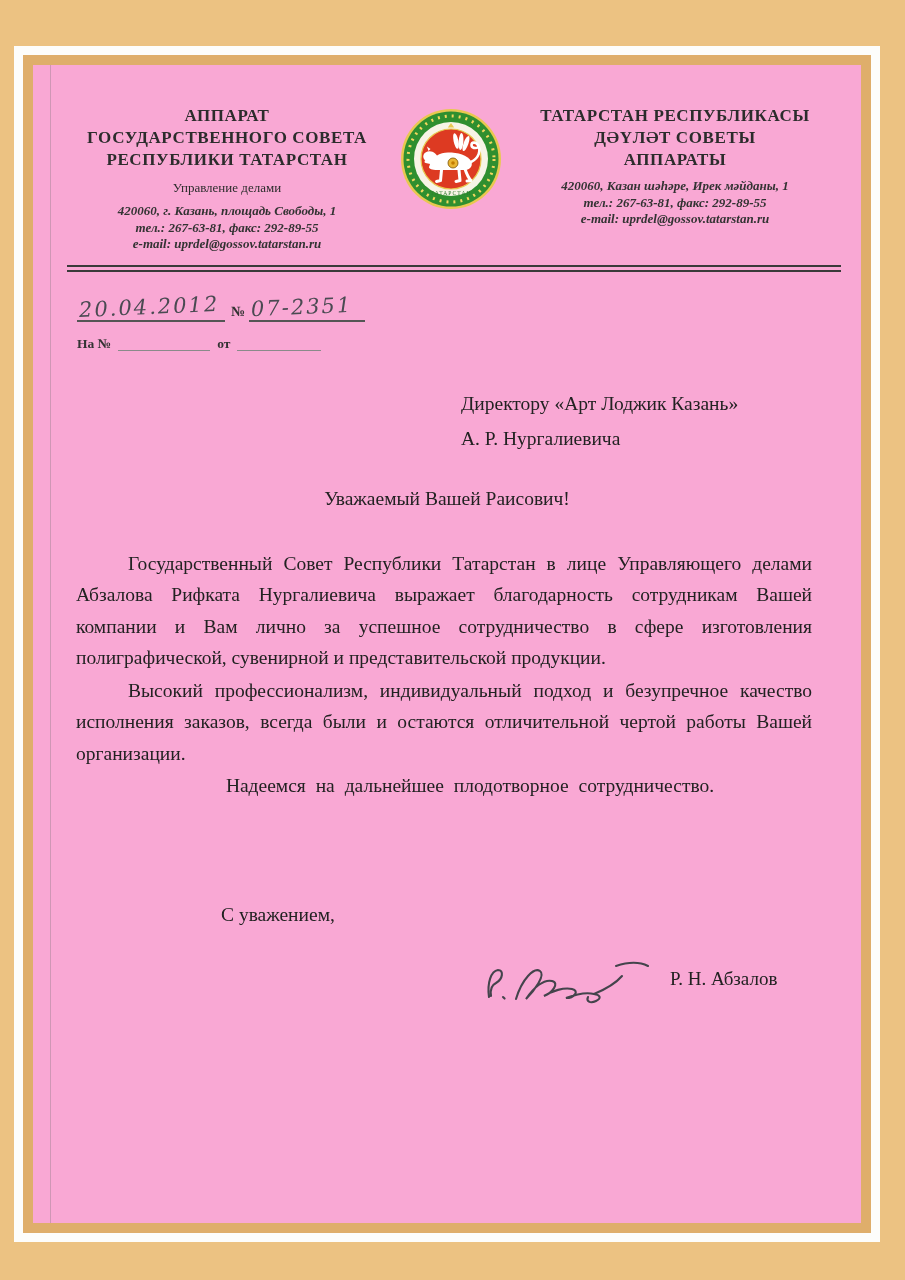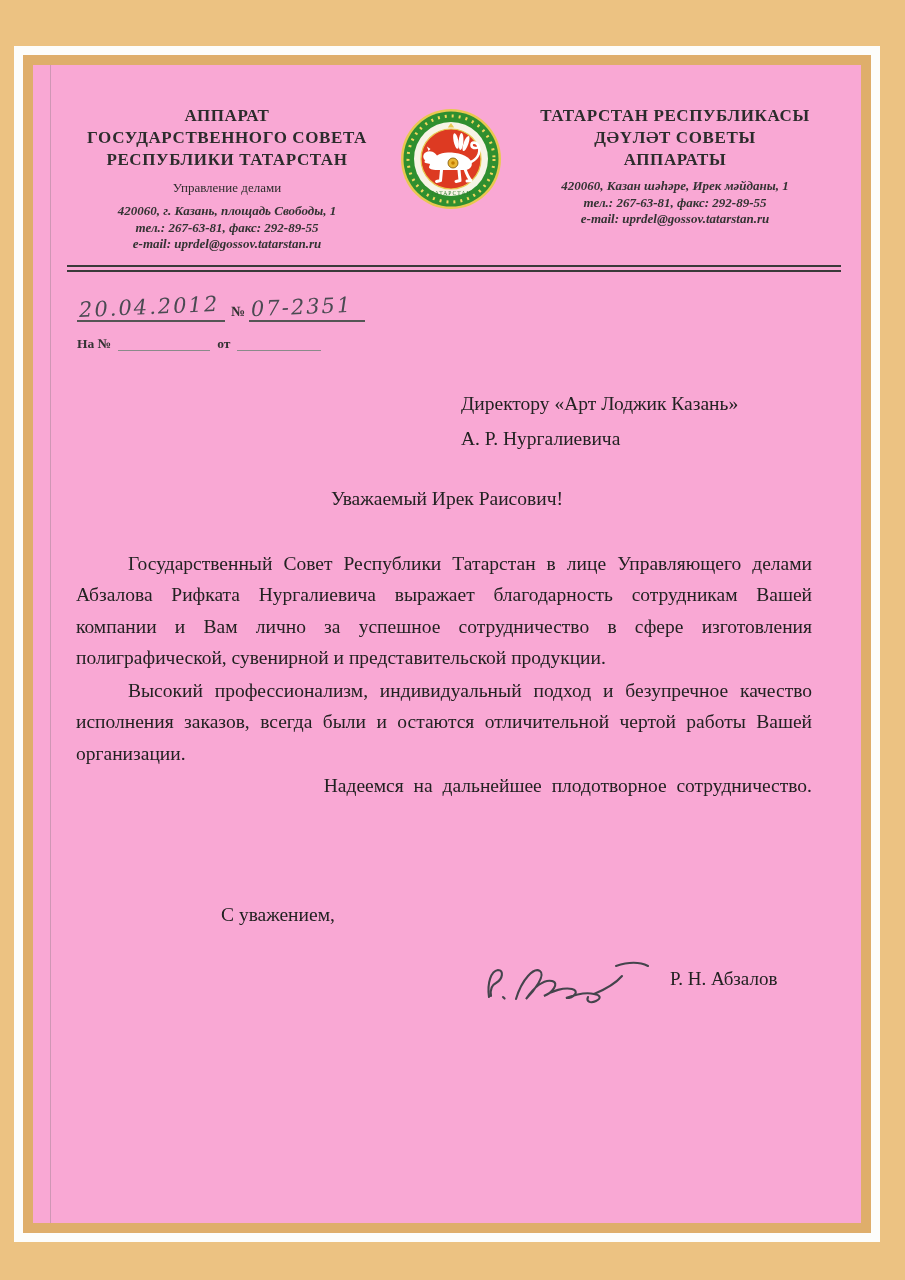--- a/index.html
+++ b/index.html
@@ -85,21 +85,21 @@
   .salutation{
     margin-top:32px;text-align:center;
     font-size:19.5px;color:#222;
   }
   .body-text{
     margin:38px 48px 0 42px;
     font-size:19.5px;line-height:31.5px;color:#222;
     text-align:justify;
   }
   .body-text p{margin:1px;text-indent:52px;}
-  .body-text p.loose{text-align:right;word-spacing:5px;}
+  .body-text p.loose{text-align:center;word-spacing:5px;}
   .closing{
     margin:102px 0 0 188px;font-size:19.5px;color:#222;
   }
   .sig-row{
     display:flex;align-items:center;margin-top:22px;height:62px;padding-left:13px;
   }
   .sig-spacer{width:430px;flex:0 0 430px;}
   .sig-name{margin-left:16px;font-size:19px;color:#222;}
 </style>
 </head>
@@ -188,21 +188,21 @@
         <span class="blank b1"></span>
         <span>от</span>
         <span class="blank b2"></span>
       </div>
 
       <div class="addressee">
         <div>Директору «Арт Лоджик Казань»</div>
         <div>А. Р. Нургалиевича</div>
       </div>
 
-      <div class="salutation">Уважаемый Ирек Раисович!</div>
+      <div class="salutation">Уважаемый Вашей Раисович!</div>
 
       <div class="body-text">
         <p>Государственный Совет Республики Татарстан в лице Управляющего делами Абзалова Рифката Нургалиевича выражает благодарность сотрудникам Вашей компании и Вам лично за успешное сотрудничество в сфере изготовления полиграфической, сувенирной и представительской продукции.</p>
         <p>Высокий профессионализм, индивидуальный подход и безупречное качество исполнения заказов, всегда были и остаются отличительной чертой работы Вашей организации.</p>
         <p class="loose">Надеемся на дальнейшее плодотворное сотрудничество.</p>
       </div>
 
       <div class="closing">С уважением,</div>
 
       <div class="sig-row">

